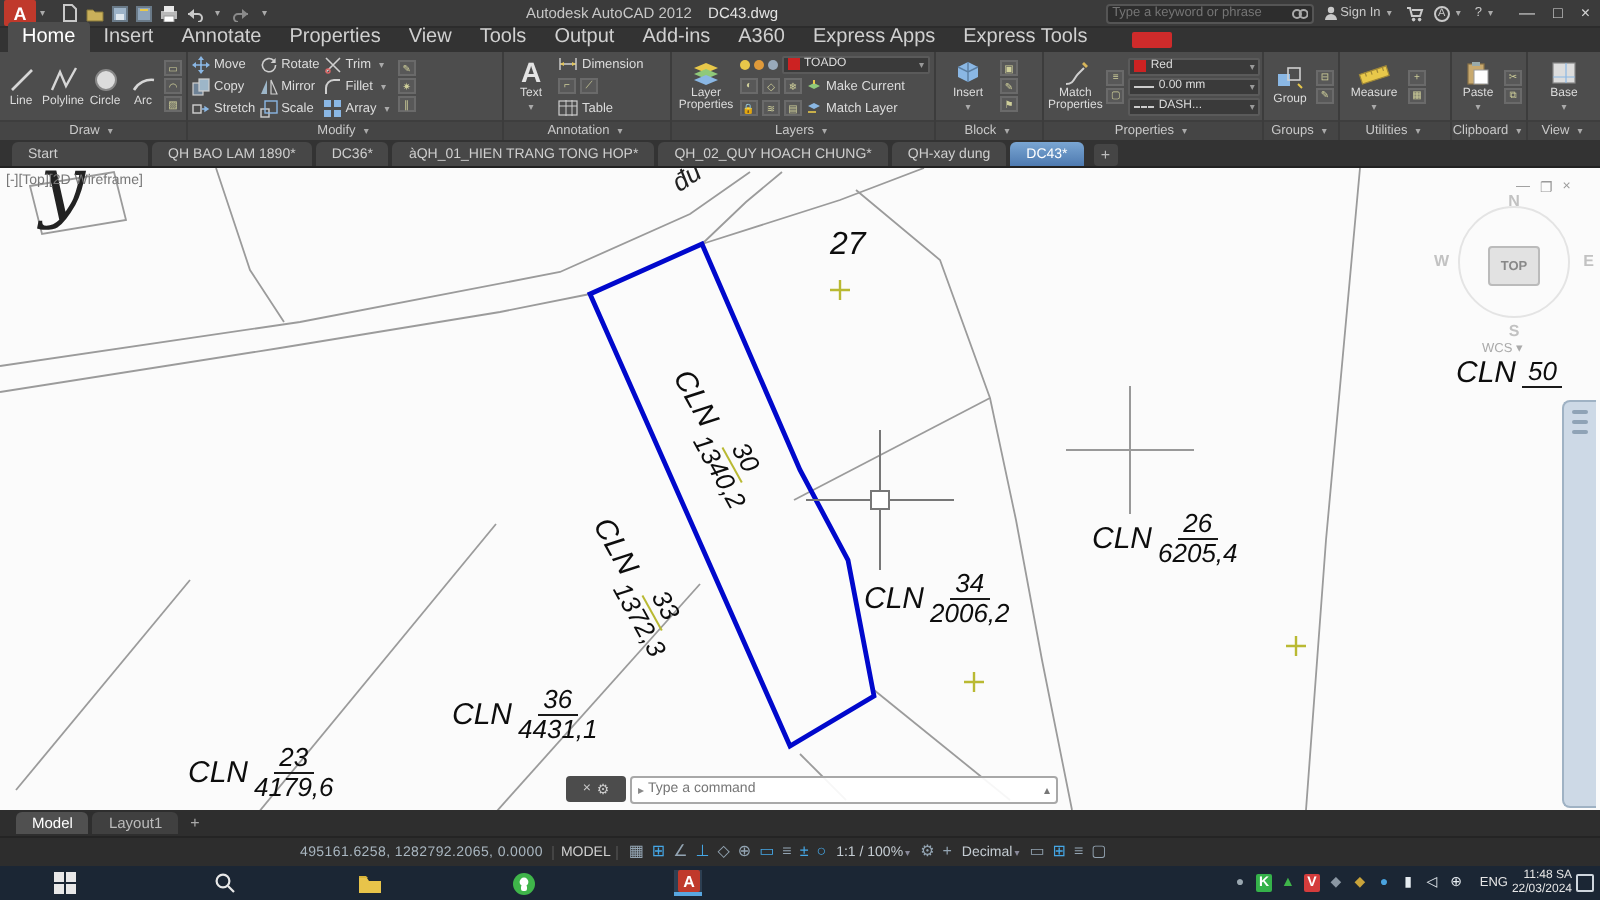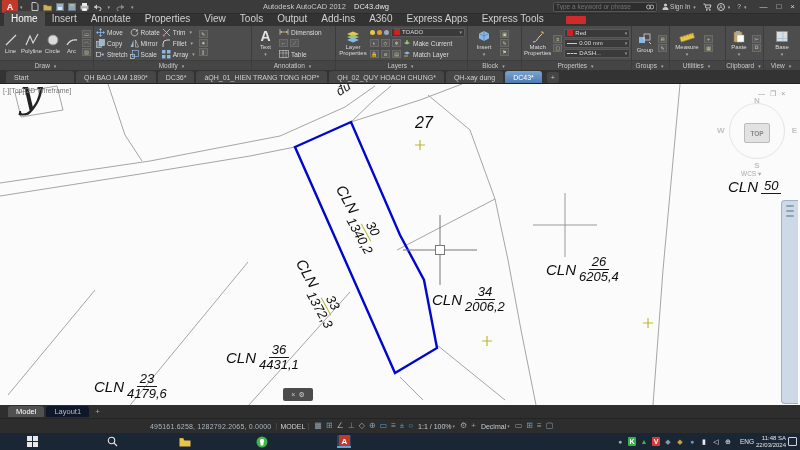--- a/index.html
+++ b/index.html
@@ -76,21 +76,21 @@
 .palette i{width:8px;height:2px;background:#8fa3b6;border-radius:1px}
 .cmdbar{position:absolute;left:283px;top:303px;width:246px;height:15px;display:flex;align-items:center;gap:2px;z-index:6}
 .cmdgrip{width:30px;height:13px;background:#4c4c4c;border-radius:2px;display:flex;align-items:center;justify-content:center;gap:3px;color:#ccc;font-size:7px}
 .cmdfield{flex:1;height:14px;background:rgba(255,255,255,.92);border:1px solid #a8a8a8;border-radius:2px;display:flex;align-items:center;padding:0 3px;gap:2px}
 .cmdfield .pre{font-size:6px;color:#888}
 .cmdfield input{flex:1;border:none;background:transparent;outline:none;font-size:7px;color:#555;min-width:0}
 .cmdfield .up{font-size:6px;color:#777}
 
 
 .layoutbar{height:14px;background:#2e2e2e;display:flex;align-items:center;padding-left:8px;gap:2px;border-bottom:1px solid #242424}
-.ltab{font-size:7.5px;color:#bbb;background:#0f172a;padding:1px 8px;border-radius:3px 3px 0 0}
+.ltab{font-size:7.5px;color:#bbb;background:#404040;padding:1px 8px;border-radius:3px 3px 0 0}
 .ltab.active{background:#505050;color:#fff}
 .lplus{font-size:8px;color:#aaa;padding:0 4px}
 .statusbar{height:14px;background:#2d2d2d;display:flex;align-items:center;font-size:7px;color:#a9b6c0;gap:5px;padding-left:150px}
 .statusbar .coords{letter-spacing:.2px}
 .statusbar .chip{color:#d0d0d0;padding:0 3px;border-left:1px solid #444;border-right:1px solid #444}
 .sico{font-size:8px;line-height:8px}
 .sico.on{color:#45a7e6}
 .sico.off{color:#93a4b2}
 .stext{color:#c4ccd2;display:flex;align-items:center;gap:1px}
 .stext .ca{font-size:5px;color:#889}
@@ -751,20 +751,25 @@
     <div class="palette">
         <i></i>
         <i></i>
         <i></i>
       </div>
 
     <div class="cmdbar">
       <div class="cmdgrip">
         <span>×</span>
         <span>⚙</span>
+      </div>
+      <div class="cmdfield">
+        <span class="pre">▸</span>
+        <input placeholder="Type a command" style="">
+        <span class="up">▴</span>
       </div>
     </div>
   </div>
 
   <div class="layoutbar">
     <span class="ltab active">Model</span>
     <span class="ltab">Layout1</span>
     <span class="lplus">+</span>
   </div>
 

